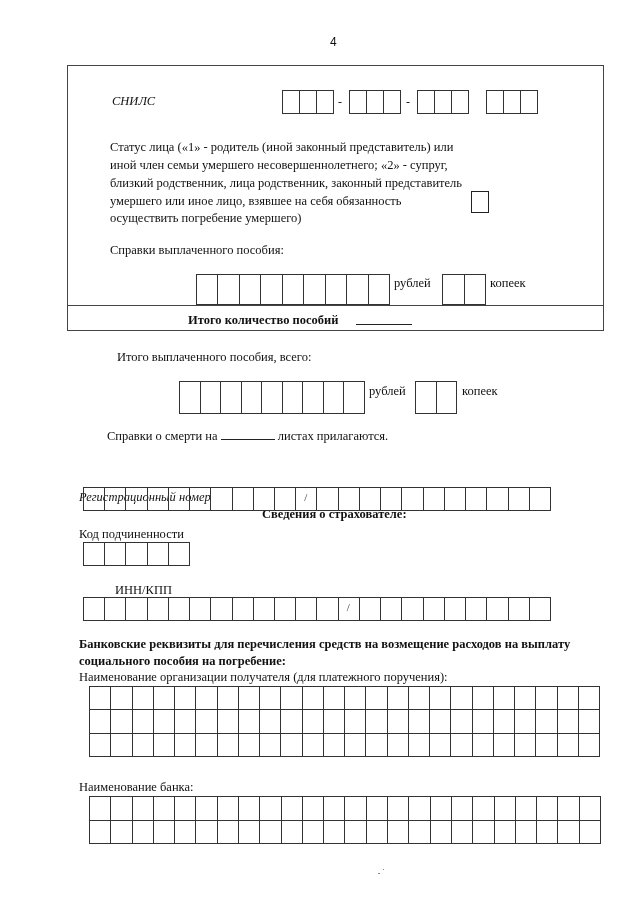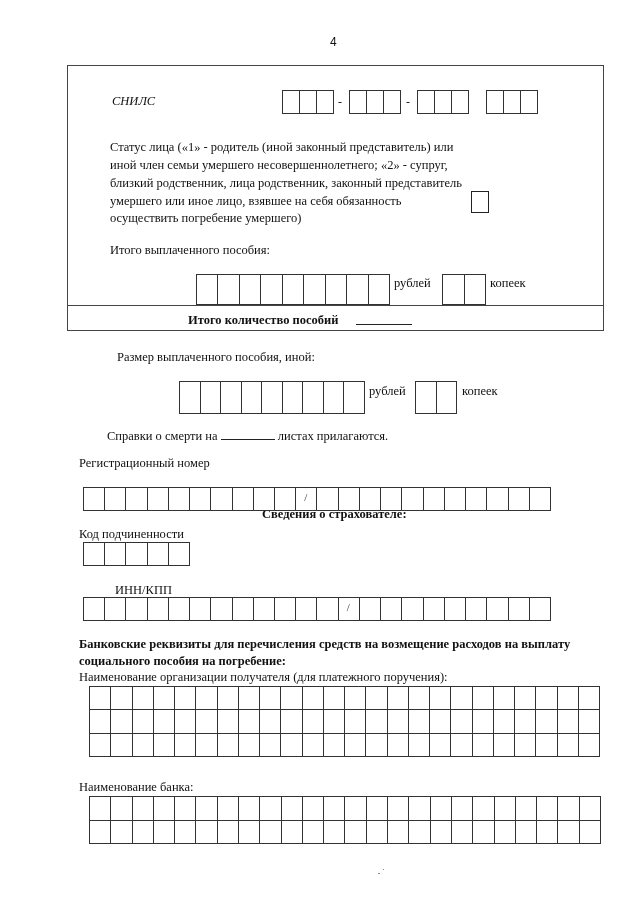--- a/index.html
+++ b/index.html
@@ -53,21 +53,21 @@
 
 <div>
   <div class="txt" style="left:110px; top:140px;">Статус лица («1» -  родитель (иной законный представитель) или</div>
   <div class="txt" style="left:110px; top:158px;">иной член семьи умершего несовершеннолетнего; «2» -  супруг,</div>
   <div class="txt" style="left:110px; top:176px;">близкий   родственник, лица родственник, законный представитель</div>
   <div class="txt" style="left:110px; top:194px;">умершего или иное лицо, взявшее   на   себя   обязанность</div>
   <div class="txt" style="left:110px; top:211px;">осуществить погребение умершего)</div>
 </div>
 <div class="checkbox" style="left:471px; top:191px; width:18px; height:22px;"></div>
 
-<div class="txt" style="left:110px; top:243px;">Итого выплаченного пособия:</div>
+<div class="txt" style="left:110px; top:243px;">Справки выплаченного пособия:</div>
 <div id="frame-rubles" class="grid" style="left: 196px; top: 274px; width: 194px; height: 31px; grid-template-columns: repeat(9, 1fr); grid-template-rows: repeat(1, 1fr);">
     <div class="cell"></div>
     <div class="cell"></div>
     <div class="cell"></div>
     <div class="cell"></div>
     <div class="cell"></div>
     <div class="cell"></div>
     <div class="cell"></div>
     <div class="cell"></div>
     <div class="cell"></div>
@@ -77,21 +77,21 @@
     <div class="cell"></div>
     <div class="cell"></div>
   </div>
 <div class="txt" style="left:490px; top:276px;">копеек</div>
 
 <div class="txt bold" style="left:188px; top:313px;">Итого количество пособий</div>
 <div class="abs" style="left:356px; top:310px; width:56px; height:14px; border-bottom:1px solid #222;">
   <span></span>
 </div>
 
-<div class="txt" style="left:117px; top:350px;">Размер выплаченного пособия, иной:</div>
+<div class="txt" style="left:117px; top:350px;">Итого выплаченного пособия, всего:</div>
 <div id="total-rubles" class="grid" style="left: 179px; top: 381px; width: 186px; height: 33px; grid-template-columns: repeat(9, 1fr); grid-template-rows: repeat(1, 1fr);">
     <div class="cell"></div>
     <div class="cell"></div>
     <div class="cell"></div>
     <div class="cell"></div>
     <div class="cell"></div>
     <div class="cell"></div>
     <div class="cell"></div>
     <div class="cell"></div>
     <div class="cell"></div>
@@ -104,21 +104,21 @@
 <div class="txt" style="left:462px; top:384px;">копеек</div>
 
 <div class="txt" style="left:107px; top:429px;">
   <span>Справки о смерти на</span>
   <span class="blank" style="width:54px;"><span></span></span>
   <span>листах прилагаются.</span>
 </div>
 
 <div class="txt bold" style="left:262px; top:459px;margin-top:48px;">Сведения о страхователе:</div>
 
-<div class="txt" style="left:79px; top:456px;">Регистрационный номер</div>
+<div class="txt" style="left:79px; top:490px;font-style:italic;">Регистрационный номер</div>
 <div id="reg-number" class="grid" style="left: 83px; top: 487px; width: 468px; height: 24px; grid-template-columns: repeat(22, 1fr); grid-template-rows: repeat(1, 1fr);">
     <div class="cell"></div>
     <div class="cell"></div>
     <div class="cell"></div>
     <div class="cell"></div>
     <div class="cell"></div>
     <div class="cell"></div>
     <div class="cell"></div>
     <div class="cell"></div>
     <div class="cell"></div>

